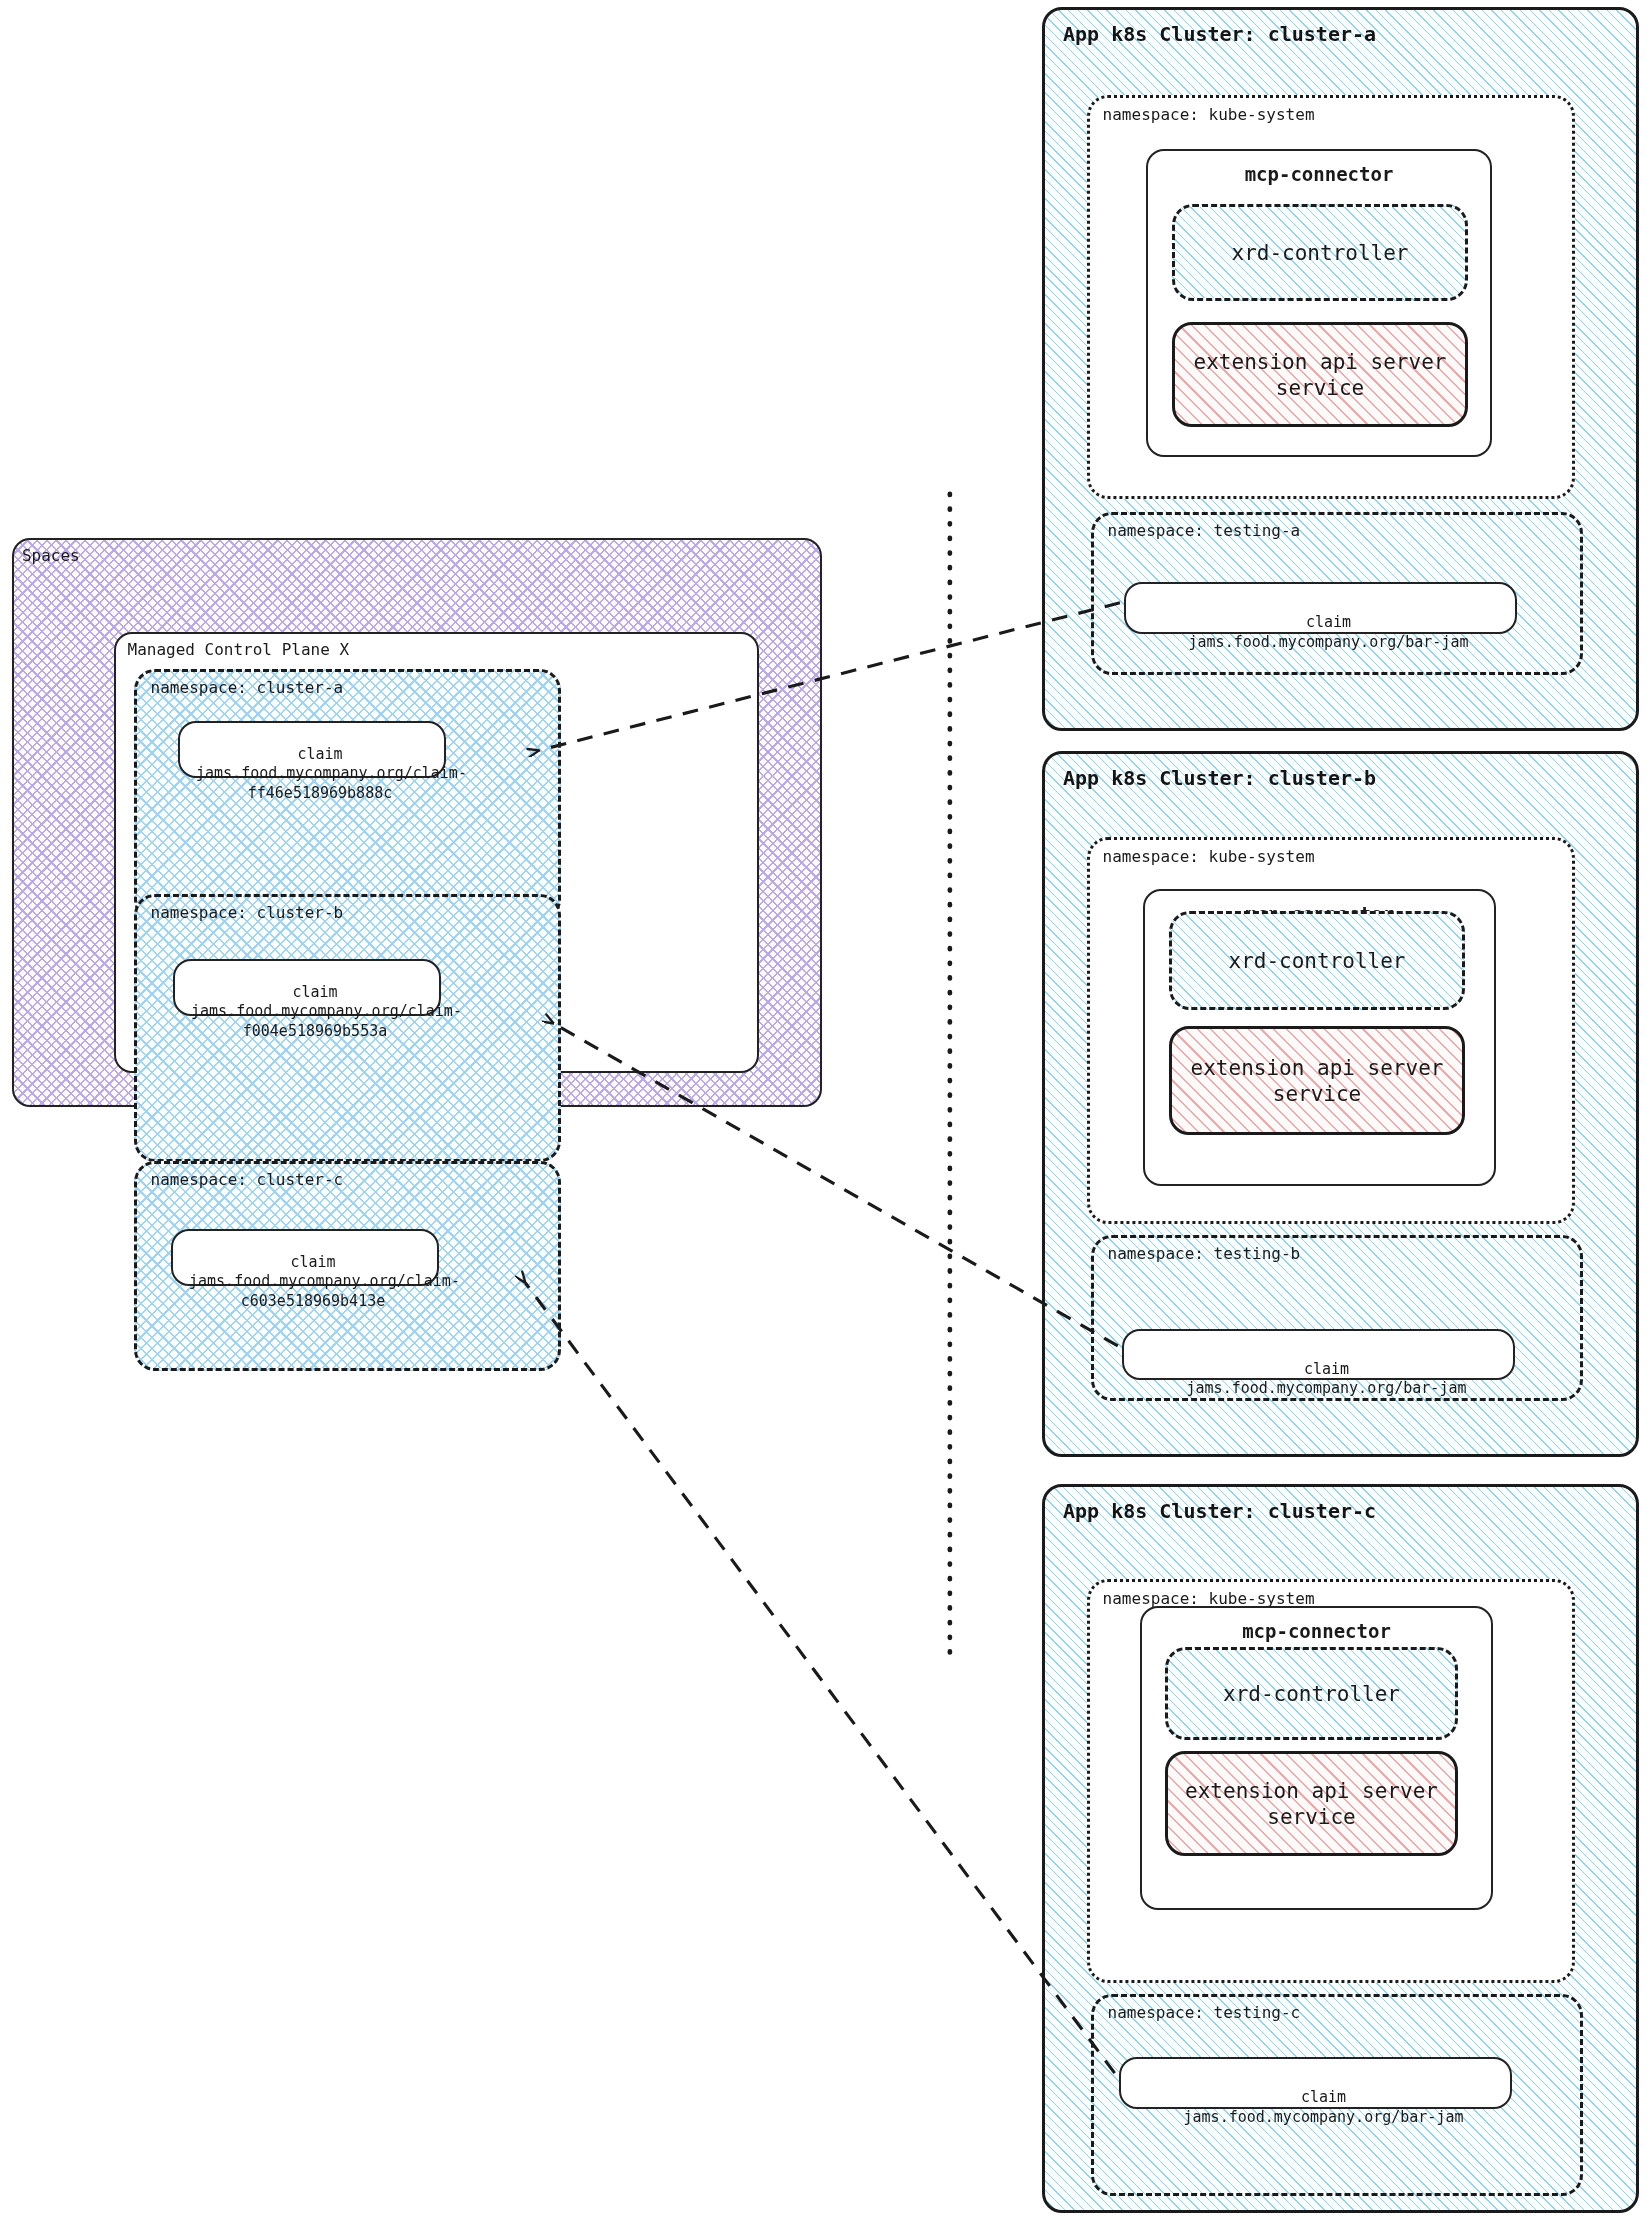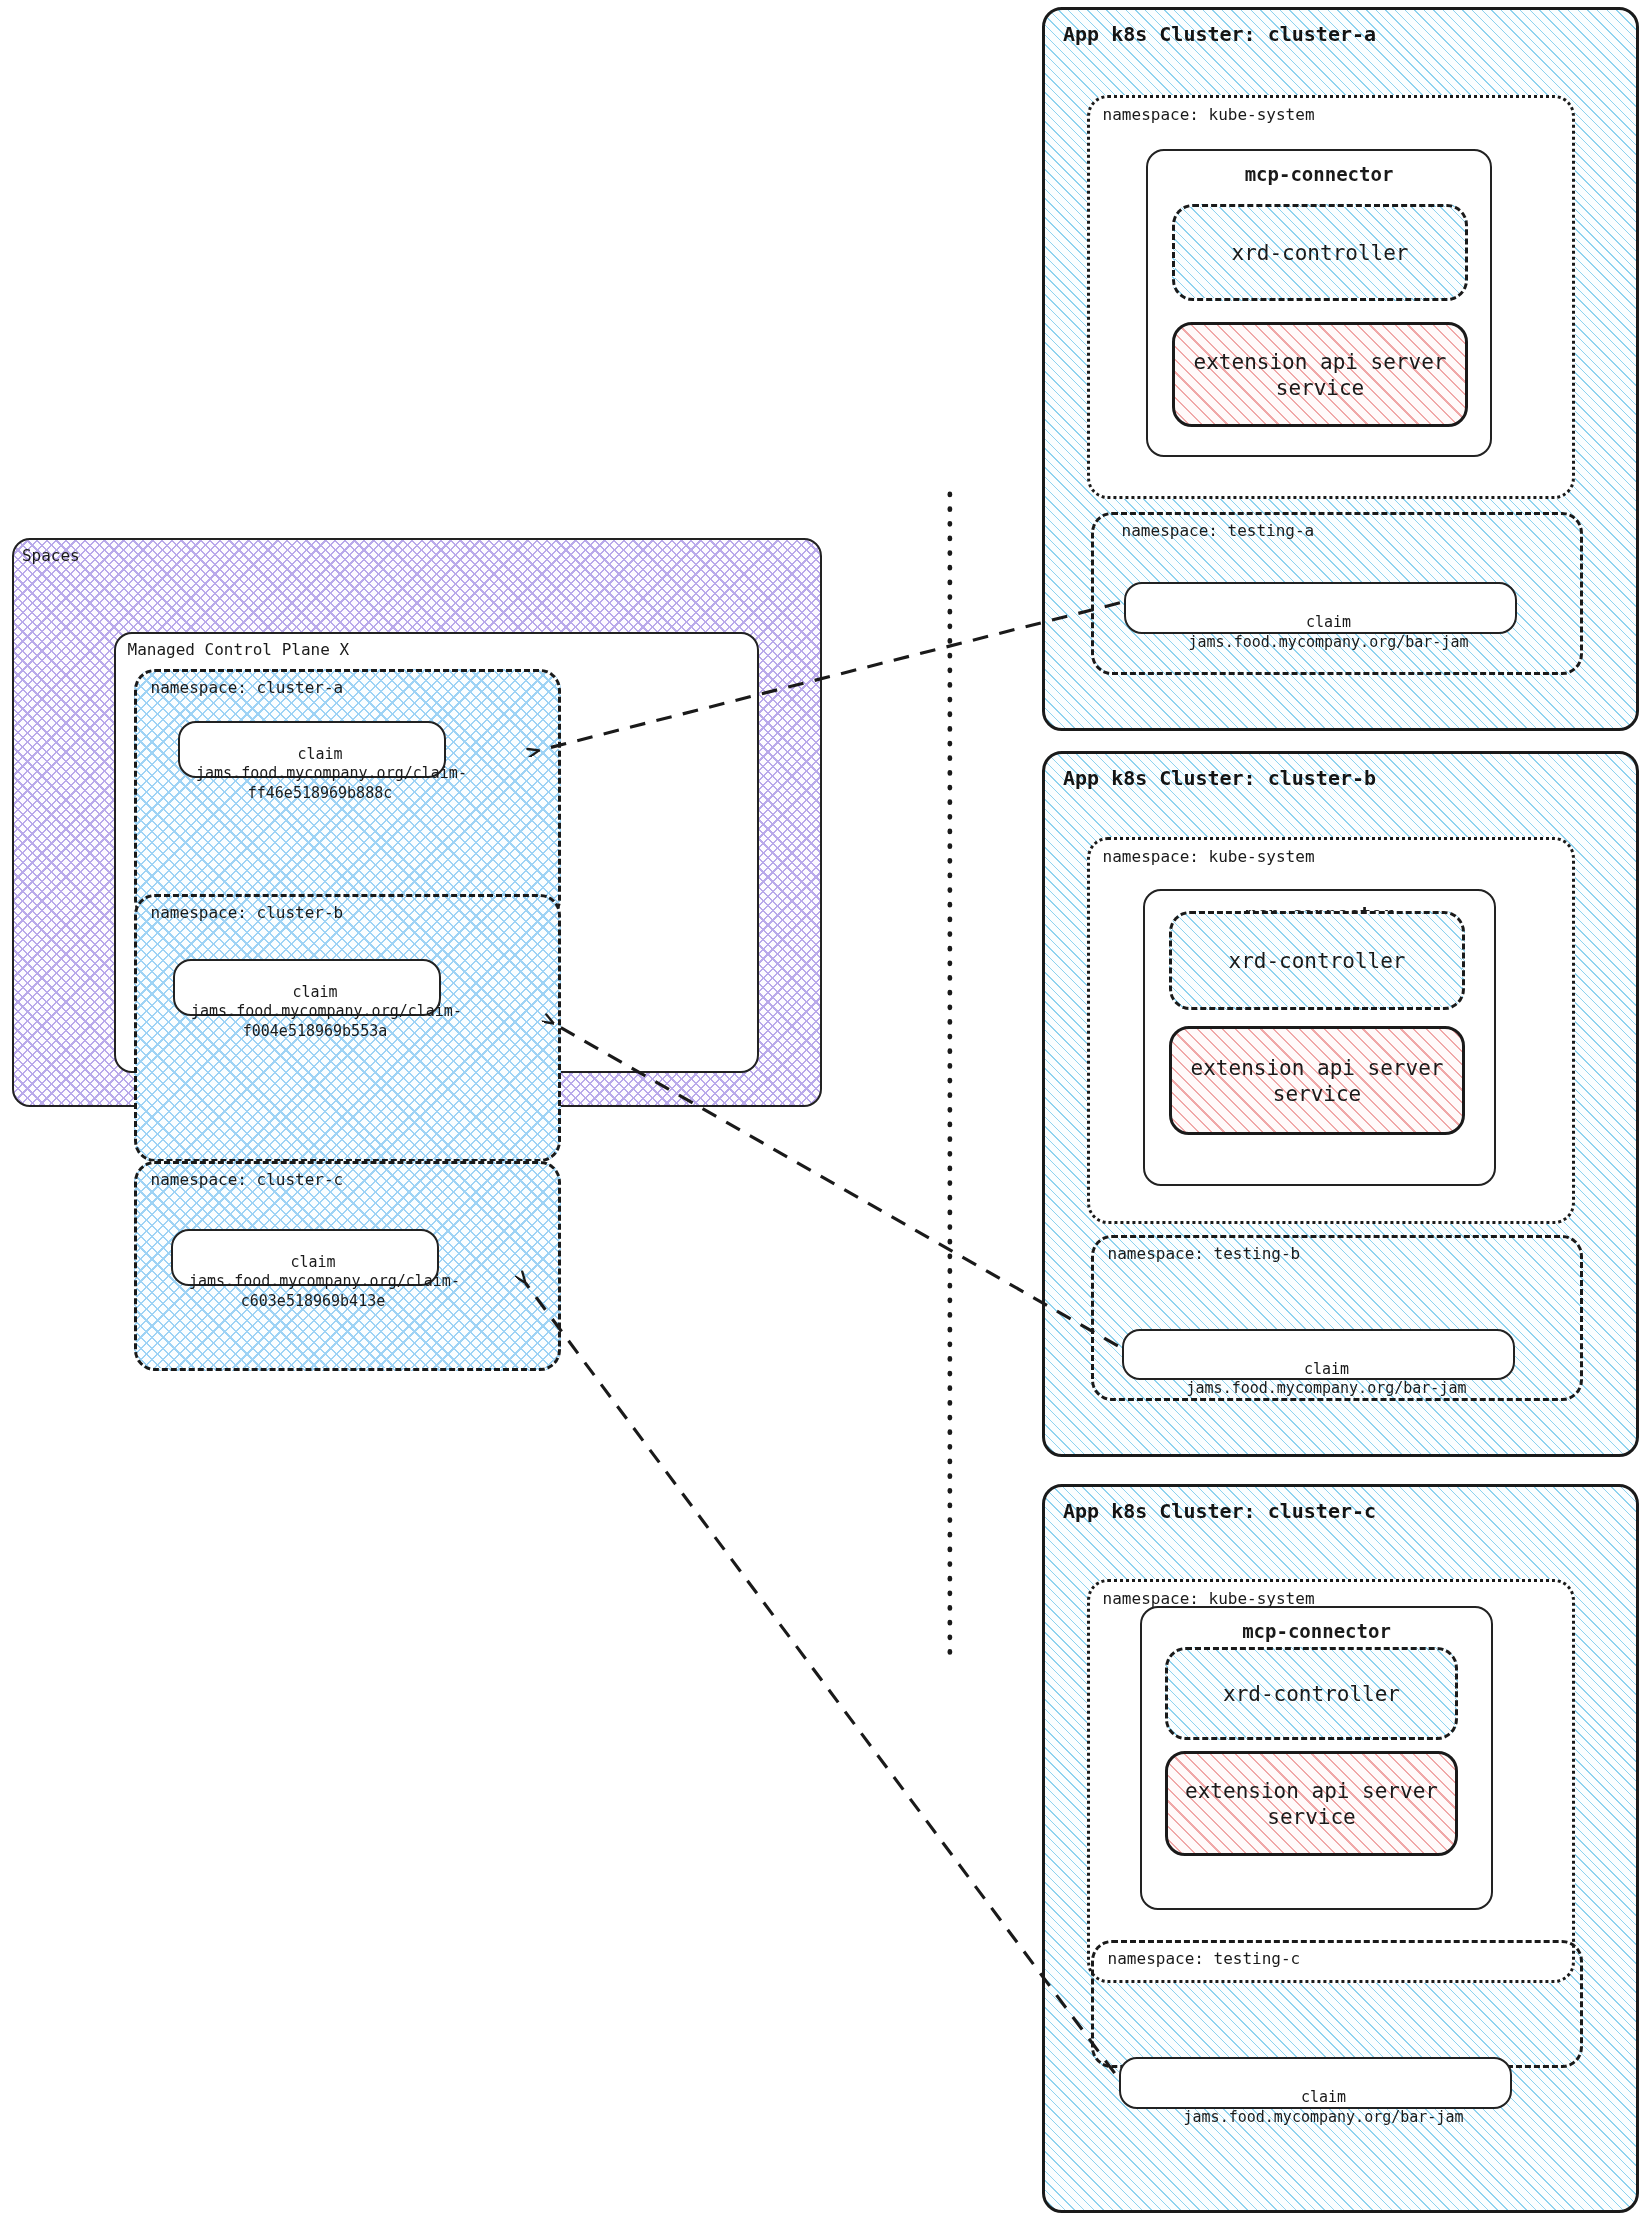--- a/index.html
+++ b/index.html
@@ -162,21 +162,21 @@
     <div class="mcp-title">mcp-connector</div>
   </div>
   <div class="box hatch-blue dashed" style="left:1172px;top:204px;width:296px;height:97px;">
     <div class="center-label">xrd-controller</div>
   </div>
   <div class="box hatch-pink solid-thick" style="left:1172px;top:322px;width:296px;height:105px;">
     <div class="center-label">extension api server
 service</div>
   </div>
   <div class="box dashed" style="left:1091px;top:512px;width:492px;height:163px;background:transparent;">
-    <div class="corner-label" style="left:13.6px;top:8.4px;margin-left:14px;">namespace: testing-a</div>
+    <div class="corner-label" style="left:13.6px;top:8.4px;">namespace: testing-a</div>
   </div>
   <div class="box fill-white solid-thin" style="left:1124px;top:582px;width:393px;height:52px;">
     <div class="claim-label">claim
 jams.food.mycompany.org/bar-jam</div>
   </div>
 
   <div class="box hatch-blue solid-thick" style="left:1042px;top:751px;width:597px;height:706px;">
     <div class="cluster-title">App k8s Cluster: cluster-b</div>
   </div>
   <div class="box fill-white dotted" style="left:1087px;top:837px;width:488px;height:387px;">
@@ -209,21 +209,21 @@
   <div class="box fill-white solid-thin" style="left:1140px;top:1606px;width:353px;height:304px;">
     <div class="mcp-title">mcp-connector</div>
   </div>
   <div class="box hatch-blue dashed" style="left:1165px;top:1647px;width:293px;height:93px;">
     <div class="center-label">xrd-controller</div>
   </div>
   <div class="box hatch-pink solid-thick" style="left:1165px;top:1751px;width:293px;height:105px;">
     <div class="center-label">extension api server
 service</div>
   </div>
-  <div class="box dashed" style="left:1091px;top:1940px;width:492px;height:128px;background:transparent;">
+  <div class="box dashed" style="left:1091px;top:1994px;width:492px;height:202px;background:transparent;">
     <div class="corner-label" style="left:13.6px;top:8.4px;">namespace: testing-c</div>
   </div>
   <div class="box fill-white solid-thin" style="left:1119px;top:2057px;width:393px;height:52px;">
     <div class="claim-label">claim
 jams.food.mycompany.org/bar-jam</div>
   </div>
 
   <svg id="lines" viewBox="0 0 3147 4256" xmlns="http://www.w3.org/2000/svg">
     <defs>
       <marker id="arrowL" markerWidth="26" markerHeight="26" refX="1" refY="8" orient="auto" markerUnits="userSpaceOnUse">

